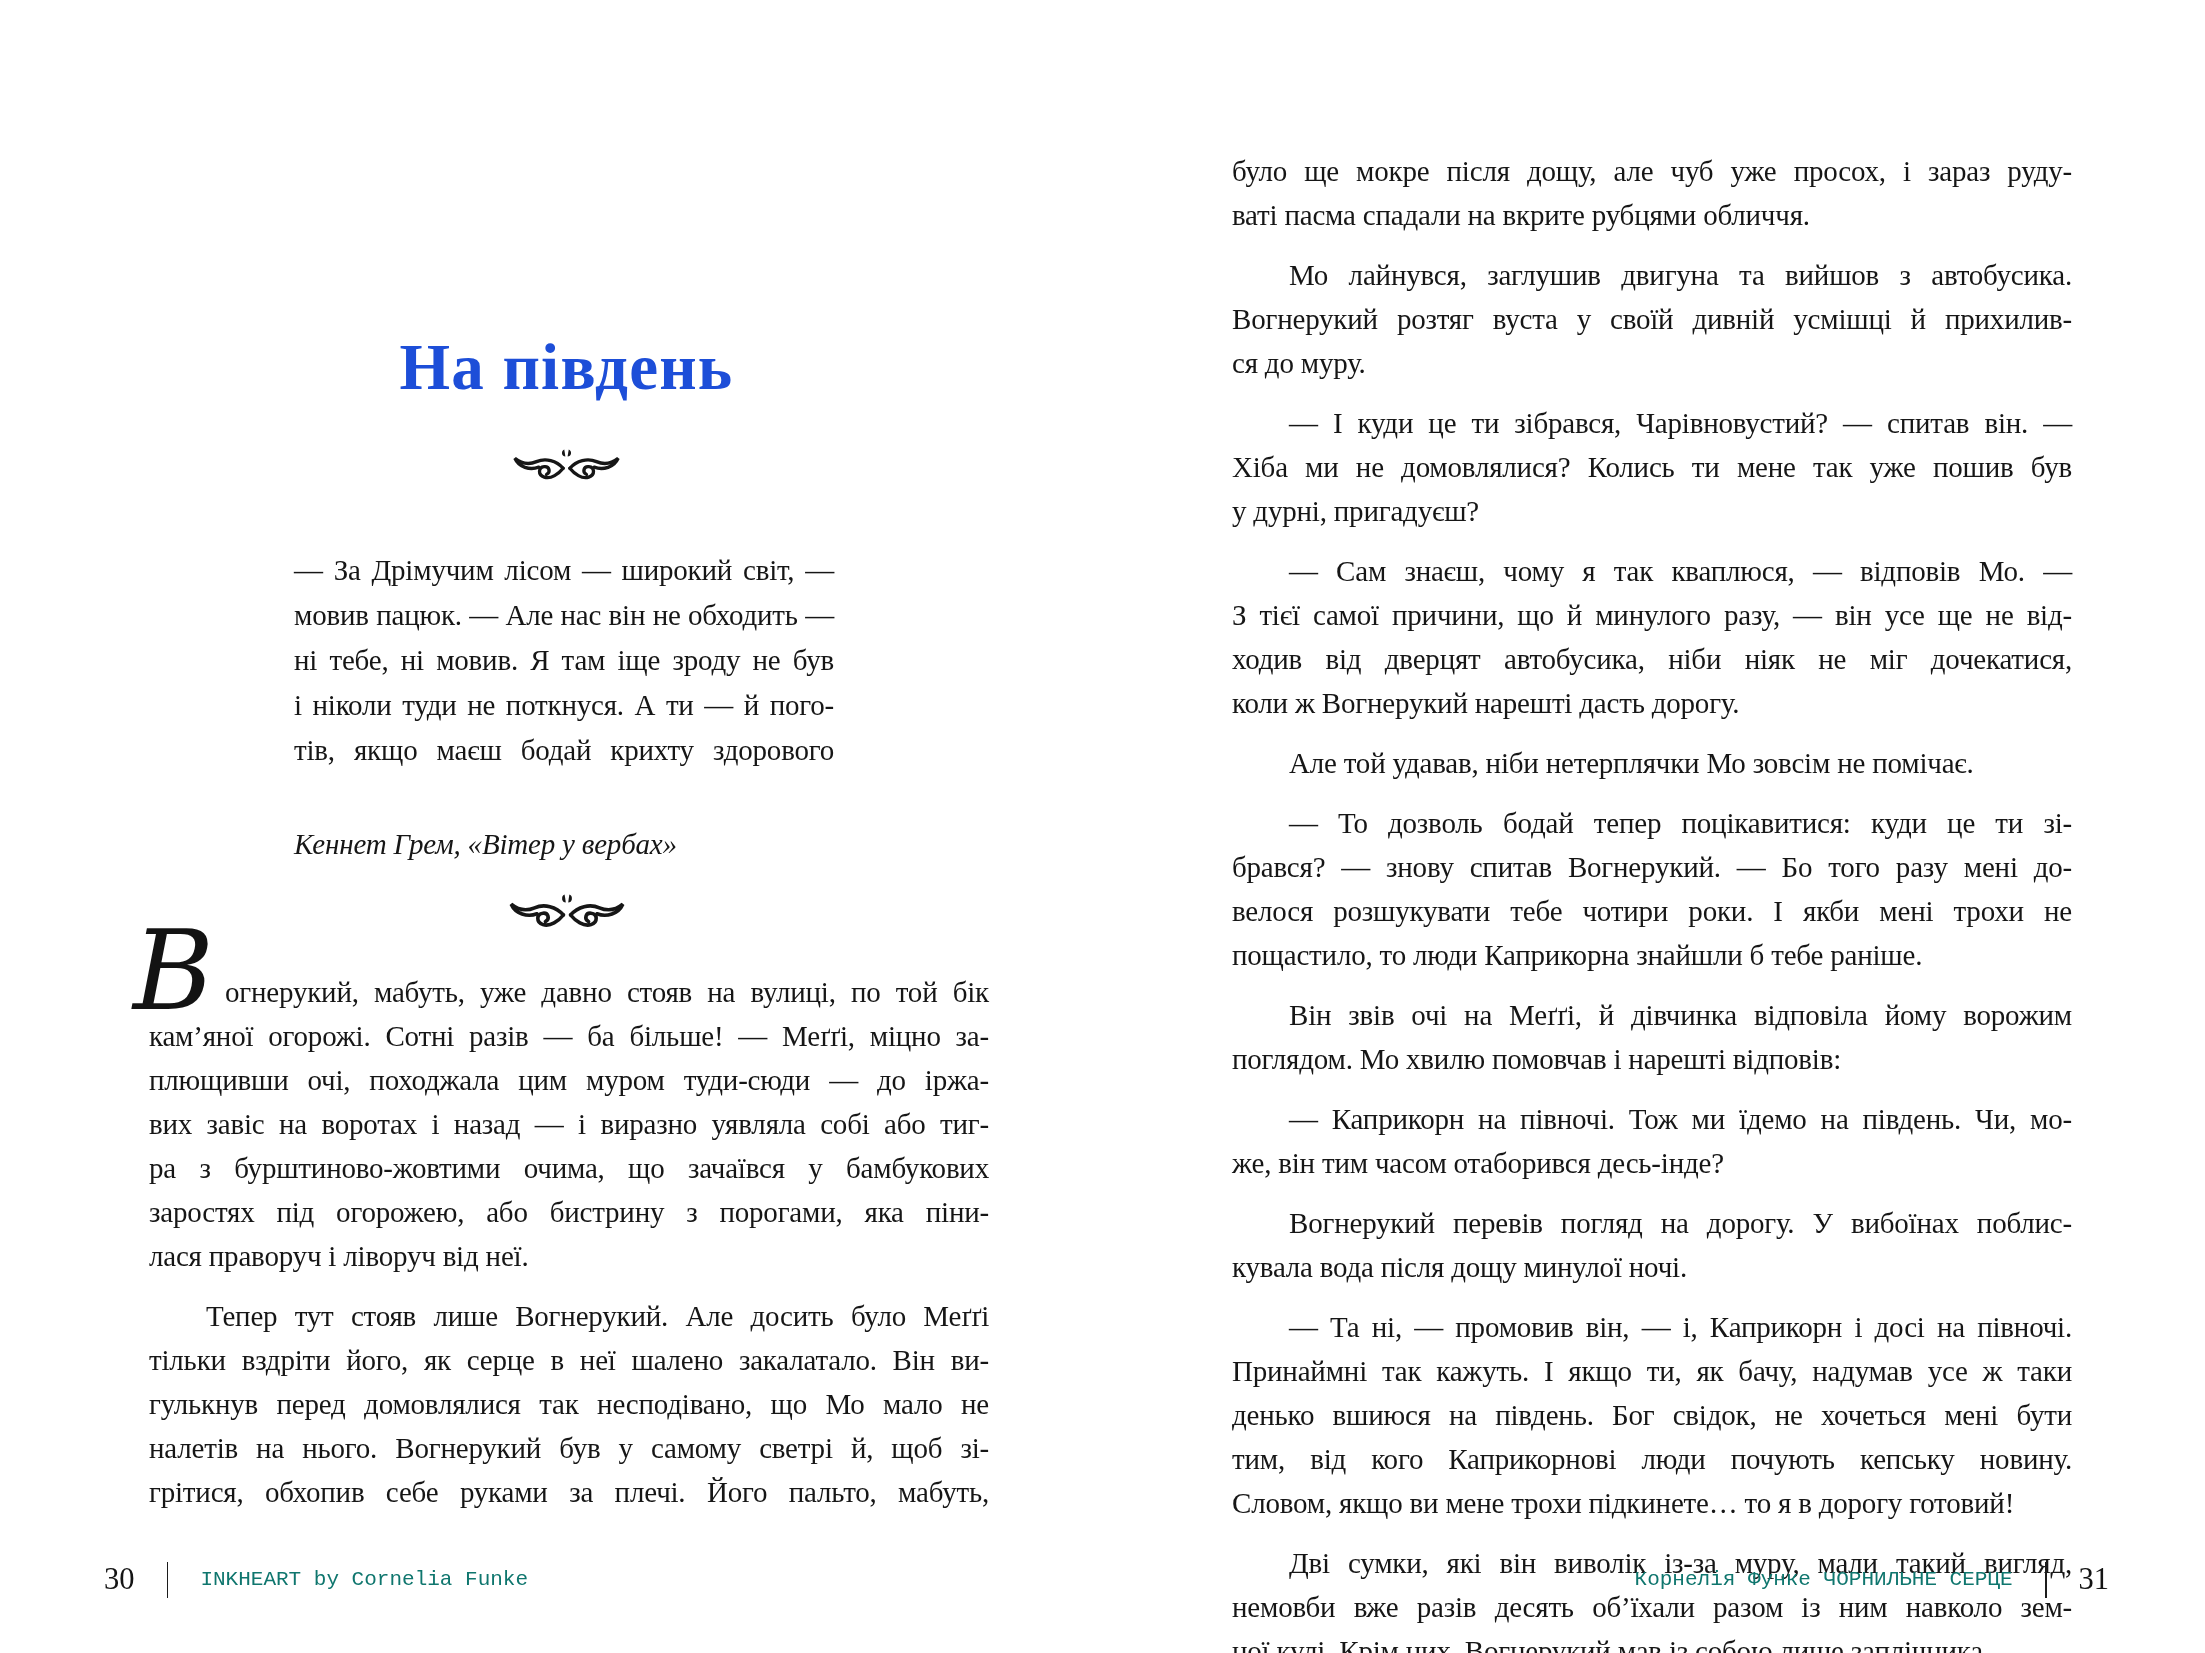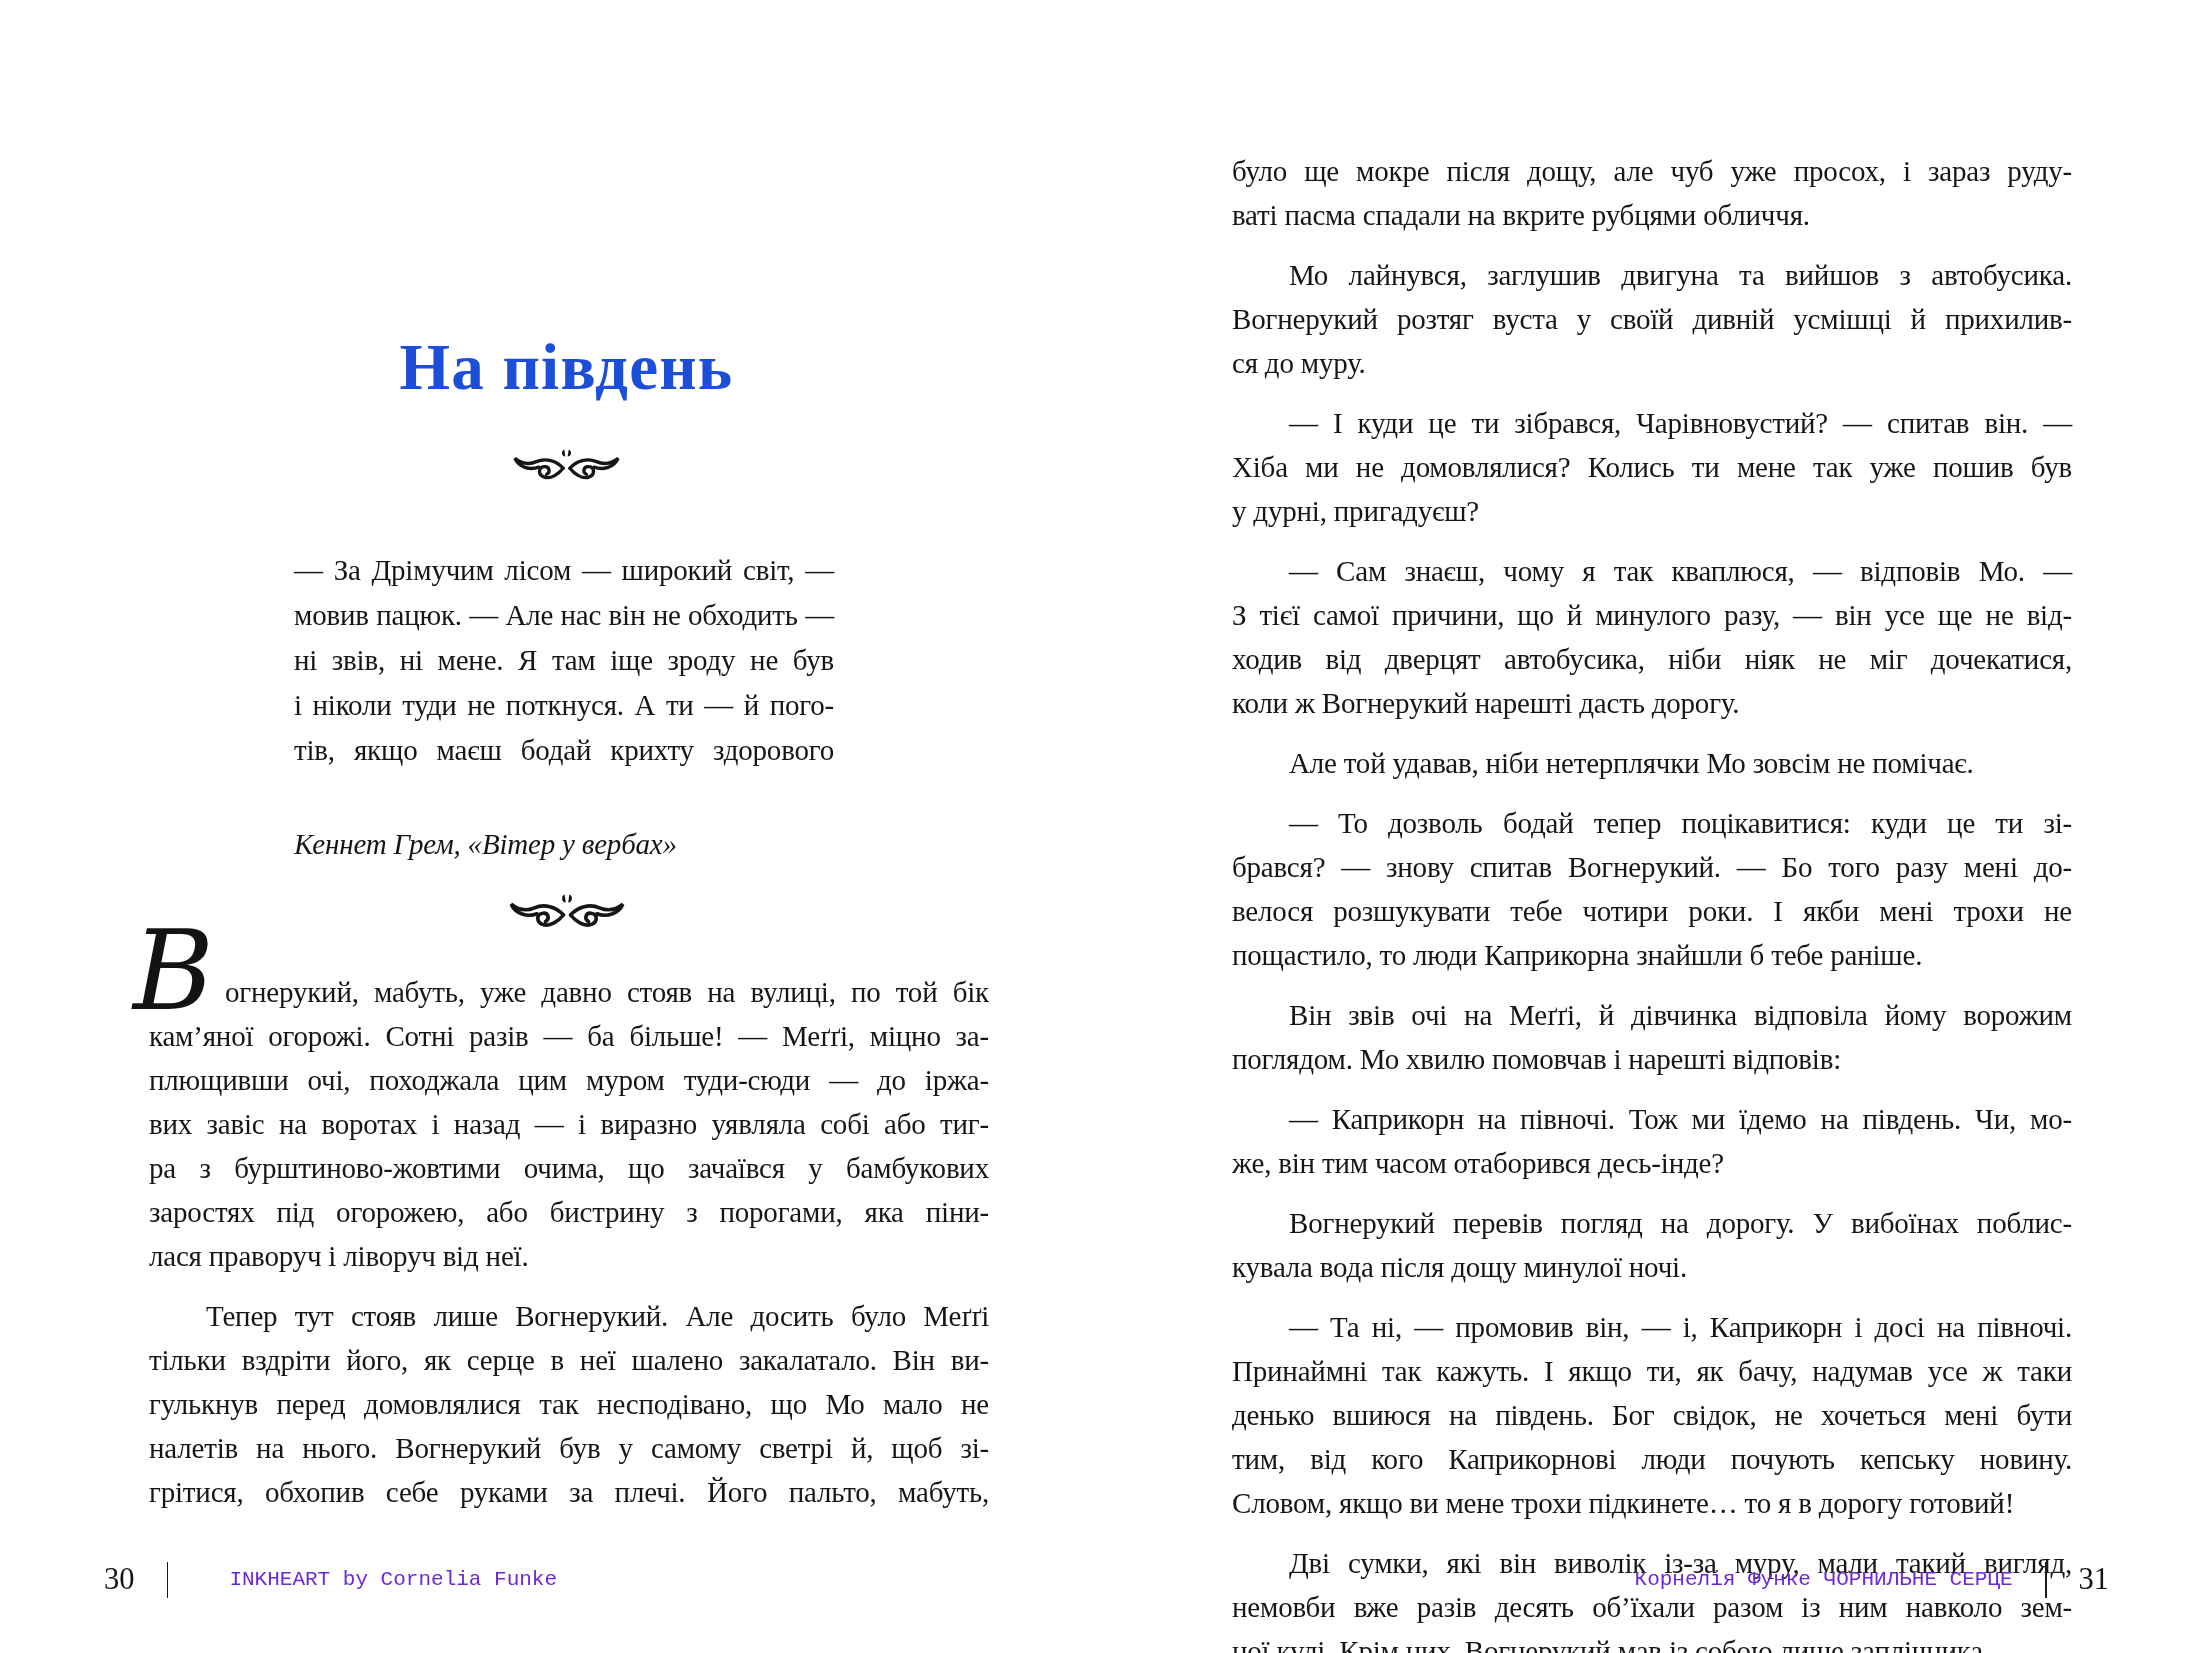--- a/index.html
+++ b/index.html
@@ -70,23 +70,22 @@
   #footer-left{left:104px;}
   #footer-right{right:96px;}
   .page-num{
     font-size:30.5px;
     font-family:"Liberation Serif",serif;
     color:#141414;
   }
   .run-title{
     font-family:"Liberation Mono","DejaVu Sans Mono",monospace;
     font-size:21px;letter-spacing:0px;
-    color:#6d28d9;
+    color:#0f766e;
     white-space:nowrap;
-    margin-left:29px;
   }
   .fdiv{
     width:1.9px;height:36px;background:#1c1c1c;flex:0 0 auto;
   }
 </style>
 </head>
 <body>
 
 <h1 id="chapter-title">На південь</h1>
 
@@ -104,21 +103,21 @@
         <path d="M106,40 C114,50 128,60 140,56 C152,52 151,38 140,37 C131,36 128,47 136,51"></path>
       </g>
     </g>
   </svg>
 </div>
 
 <div id="epigraph">
 
 <div class="eline">— За Дрімучим лісом — широкий світ, —</div>
     <div class="eline">мовив пацюк. — Але нас він не обходить —</div>
-    <div class="eline">ні звів, ні мене. Я там іще зроду не був</div>
+    <div class="eline">ні тебе, ні мовив. Я там іще зроду не був</div>
     <div class="eline">і ніколи туди не поткнуся. А ти — й пого-</div>
     <div class="eline">тів, якщо маєш бодай крихту здорового</div>
   </div>
 
 <div id="epigraph-attribution">Кеннет Грем, «Вітер у вербах»</div>
 
 <div class="ornament" id="ornament-2">
   <svg width="122" height="42" viewBox="0 0 200 70" aria-hidden="true">
     <g fill="#161616">
       <path d="M96,6 q-5,2 -4,8 q1,5 6,5 q-1,-7 -2,-13 z"></path>

